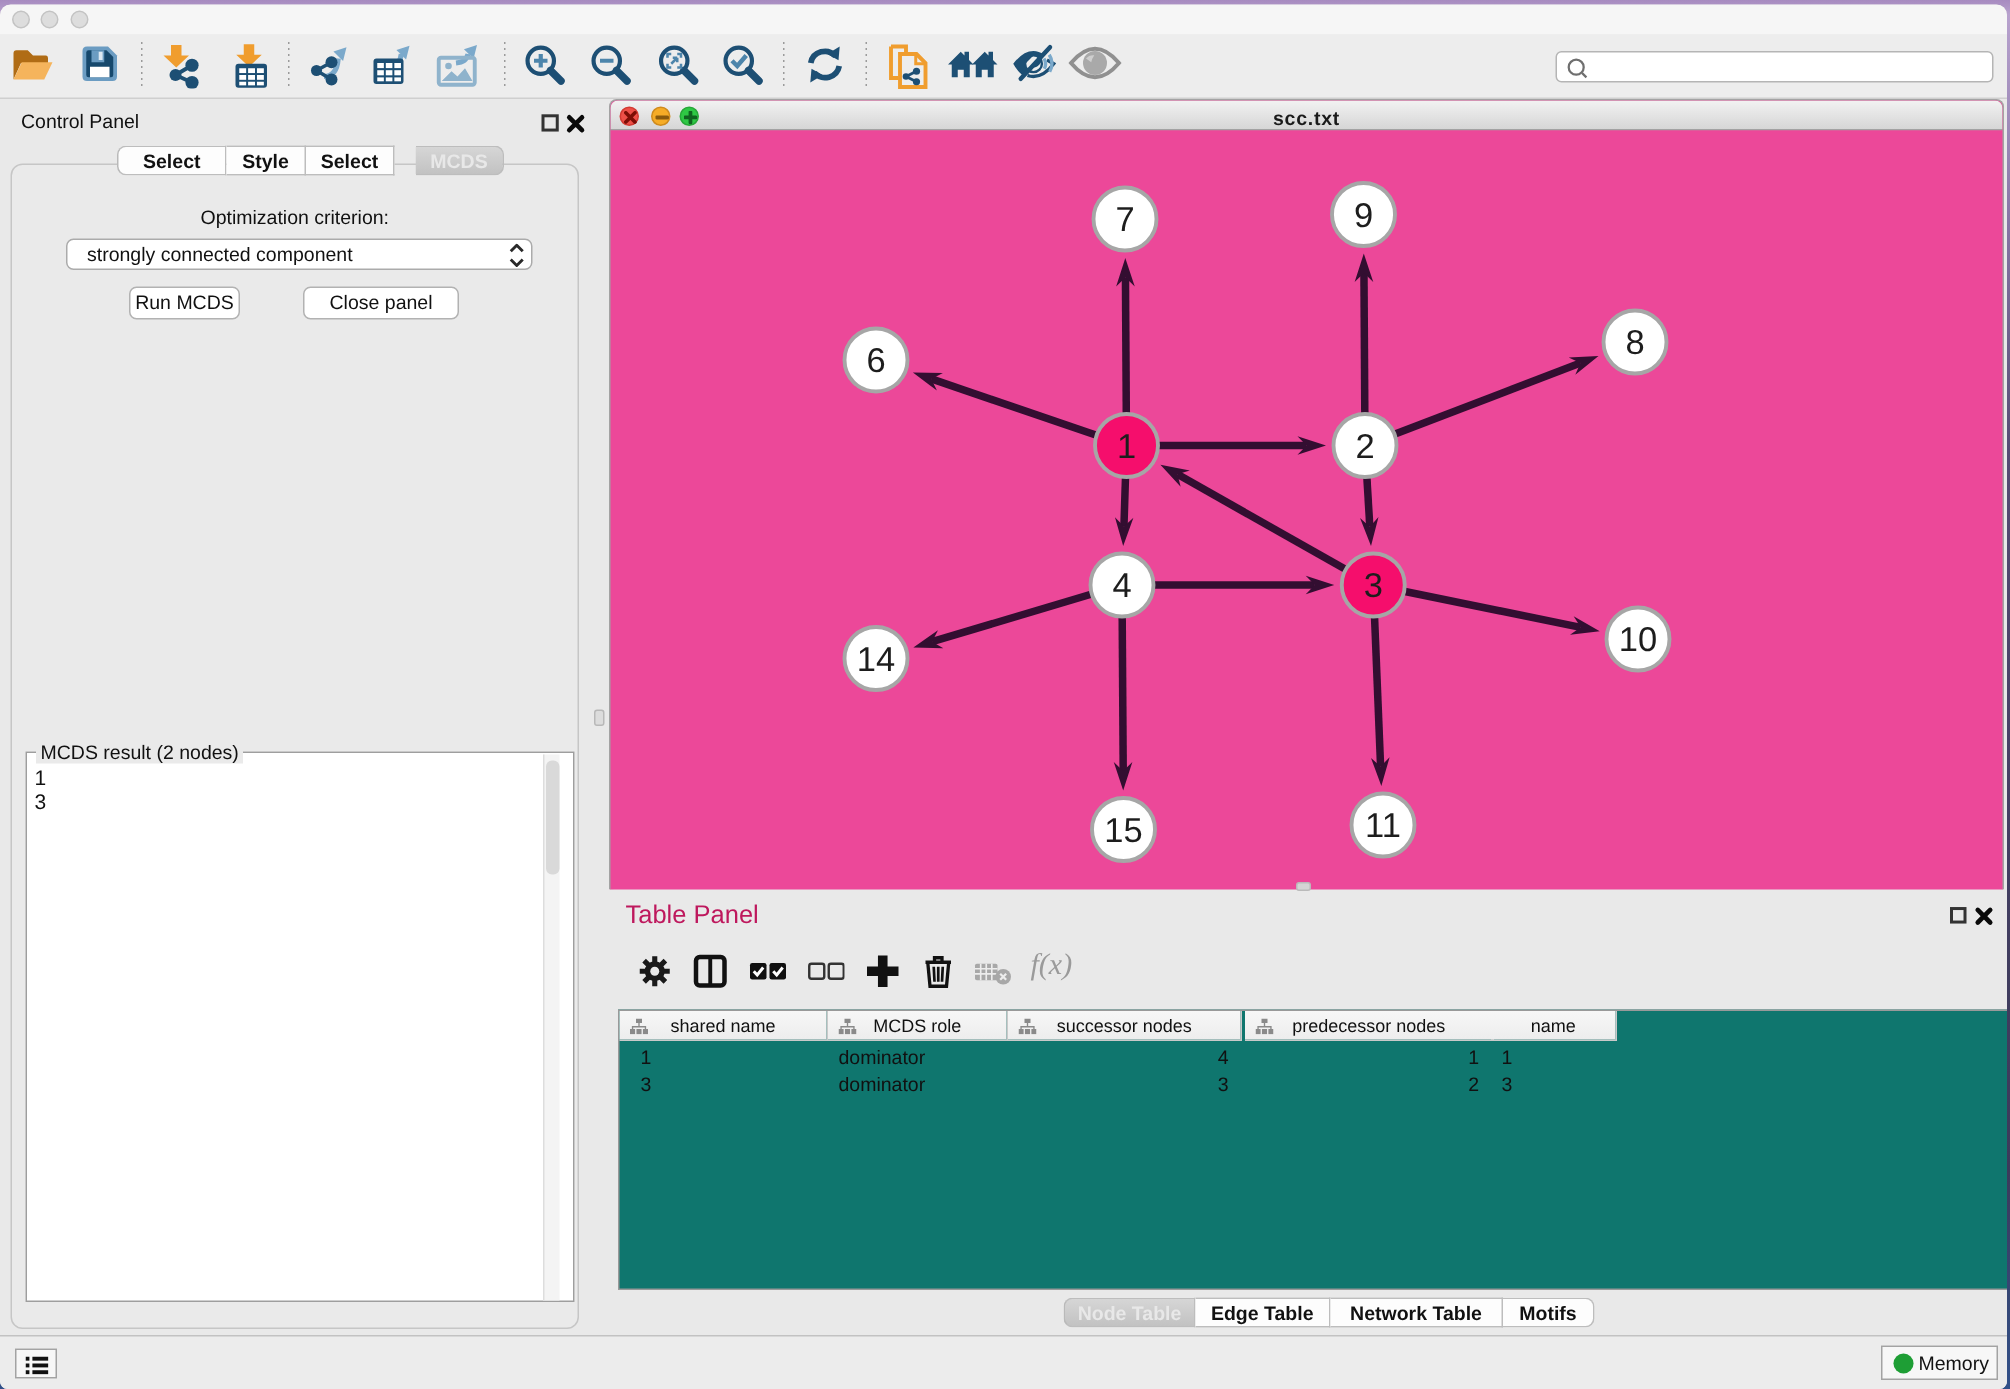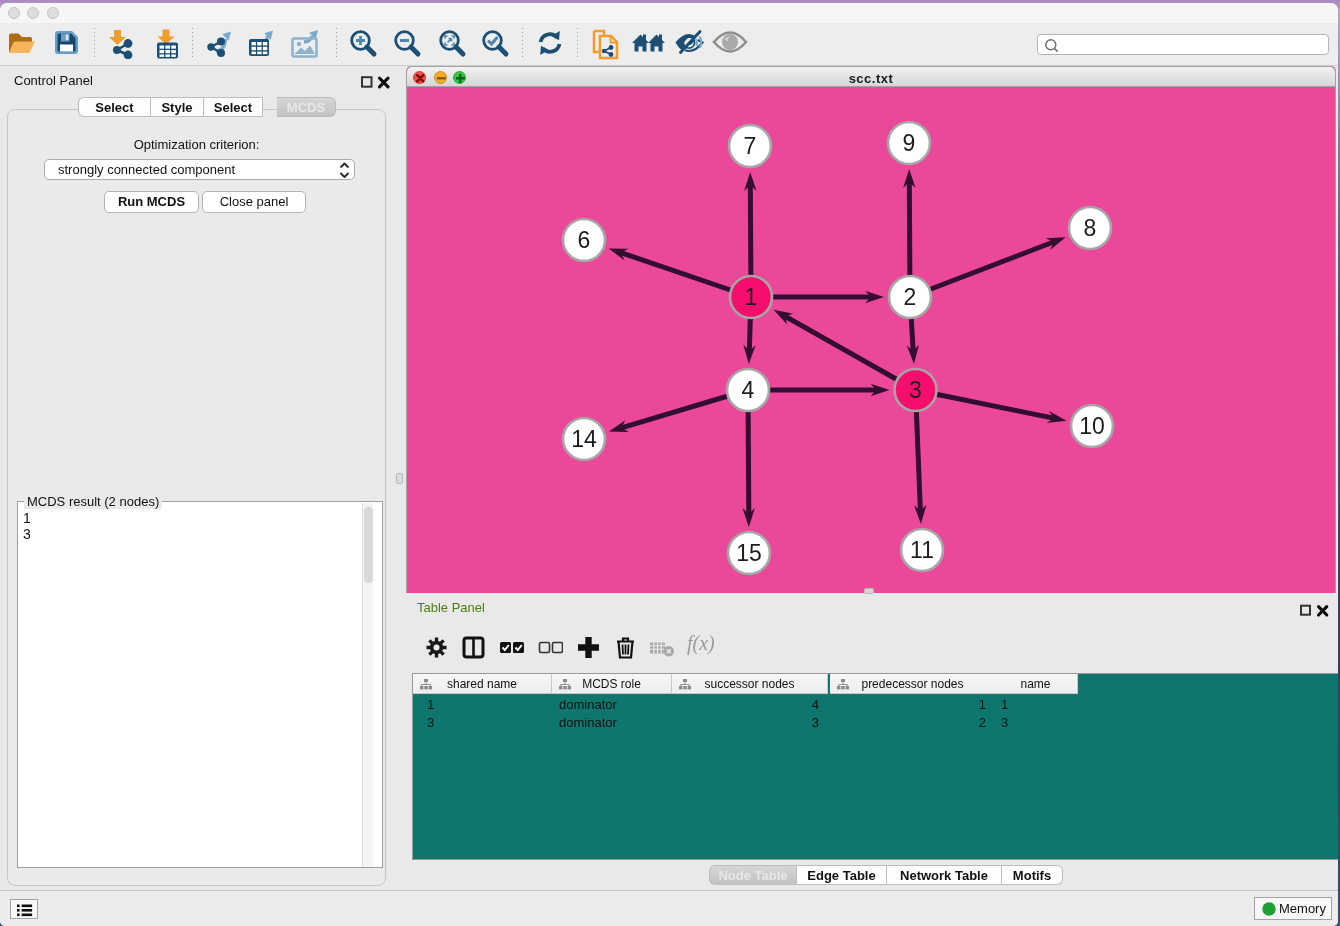--- a/index.html
+++ b/index.html
@@ -29,21 +29,21 @@
 #mcds-box { position:absolute; left:17px; top:498px; width:366px; height:367px; background:#fff; border:1px solid #9e9e9e; }
 #mcds-legend { position:absolute; left:24px; top:491px; background:#eaeaea; font-size:13px; color:#111; padding:0 3px; }
 #mcds-scroll { position:absolute; left:344px; top:1px; width:11px; height:364px; background:#f4f4f4; border-left:1px solid #ddd; }
 #mcds-thumb { position:absolute; left:1px; top:4px; width:9px; height:76px; background:#d9d9d9; border-radius:4px; }
 
 #netwin { position:absolute; left:406px; top:63px; width:930px; height:527px; border:1px solid #a3a3a3; border-bottom:none; border-radius:5px 5px 0 0; background:#ec4899; }
 #net-titlebar { position:absolute; left:0; top:0; width:928px; height:20px; background:linear-gradient(#f2f2f2,#d6d6d6); border-bottom:1px solid #a2a2a2; border-radius:5px 5px 0 0; }
 #net-title { position:absolute; top:4px; width:100%; text-align:center; font-size:13px; font-weight:bold; color:#1a1a1a; letter-spacing:0.5px; }
 .mac { position:absolute; top:4px; width:13px; height:13px; border-radius:50%; }
 
-#tp-title { position:absolute; left:417px; top:597px; font-size:13px; color:#4d7c0f; }
+#tp-title { position:absolute; left:417px; top:597px; font-size:17px; color:#be185d; }
 #tbl { position:absolute; left:412px; top:670px; width:1103px; height:187px; background:#0f766e; border:1px solid #999; }
 .th { position:absolute; top:0; height:20px; background:linear-gradient(#f7f7f7,#ededed); border-right:1px solid #c9c9c9; border-bottom:1px solid #c9c9c9; font-size:12px; color:#111; text-align:center; line-height:20px; }
 .td { position:absolute; font-size:13px; color:#111; height:18px; line-height:18px; }
 
 #statusbar { position:absolute; left:0; top:887px; width:1338px; height:36px; background:#ececec; border-top:1px solid #c2c2c2; }
 .sbtn { position:absolute; background:#f7f7f7; border:1px solid #a3a3a3; }
 </style></head>
 <body>
 <div id="app">
   <div id="titlebar">
@@ -202,21 +202,21 @@
       <div class="tab" style="width:59px;">Select</div>
       <div class="tab sel last" style="width:59px;">MCDS</div>
   </div>
   <div id="cp-content"></div>
   <div id="dropdown">strongly connected component
     <svg class="abs" style="right:4px;top:2px;" width="11" height="17">
         <path d="M1.5,5.5 L5.5,1.5 L9.5,5.5 M1.5,11 L5.5,15 L9.5,11" fill="none" stroke="#2a2a2a" stroke-width="1.9" stroke-linejoin="round"></path>
       </svg>
   </div>
   <div id="opt-label">Optimization criterion:</div>
-  <div class="btn" style="left:104px;top:188px;width:95px;font-weight:bold;">Run MCDS</div>
+  <div class="btn" style="left:86px;top:188px;width:74px;">Run MCDS</div>
   <div class="btn" style="left:202px;top:188px;width:104px;">Close panel</div>
   <div id="mcds-box">
     <div style="position:absolute;left:5px;top:8px;font-size:14px;color:#111;line-height:16px;">1<br>3</div>
     <div id="mcds-scroll">
         <div id="mcds-thumb"></div>
       </div>
   </div>
   <div id="mcds-legend">MCDS result (2 nodes)</div>
 
   <div id="netwin">

